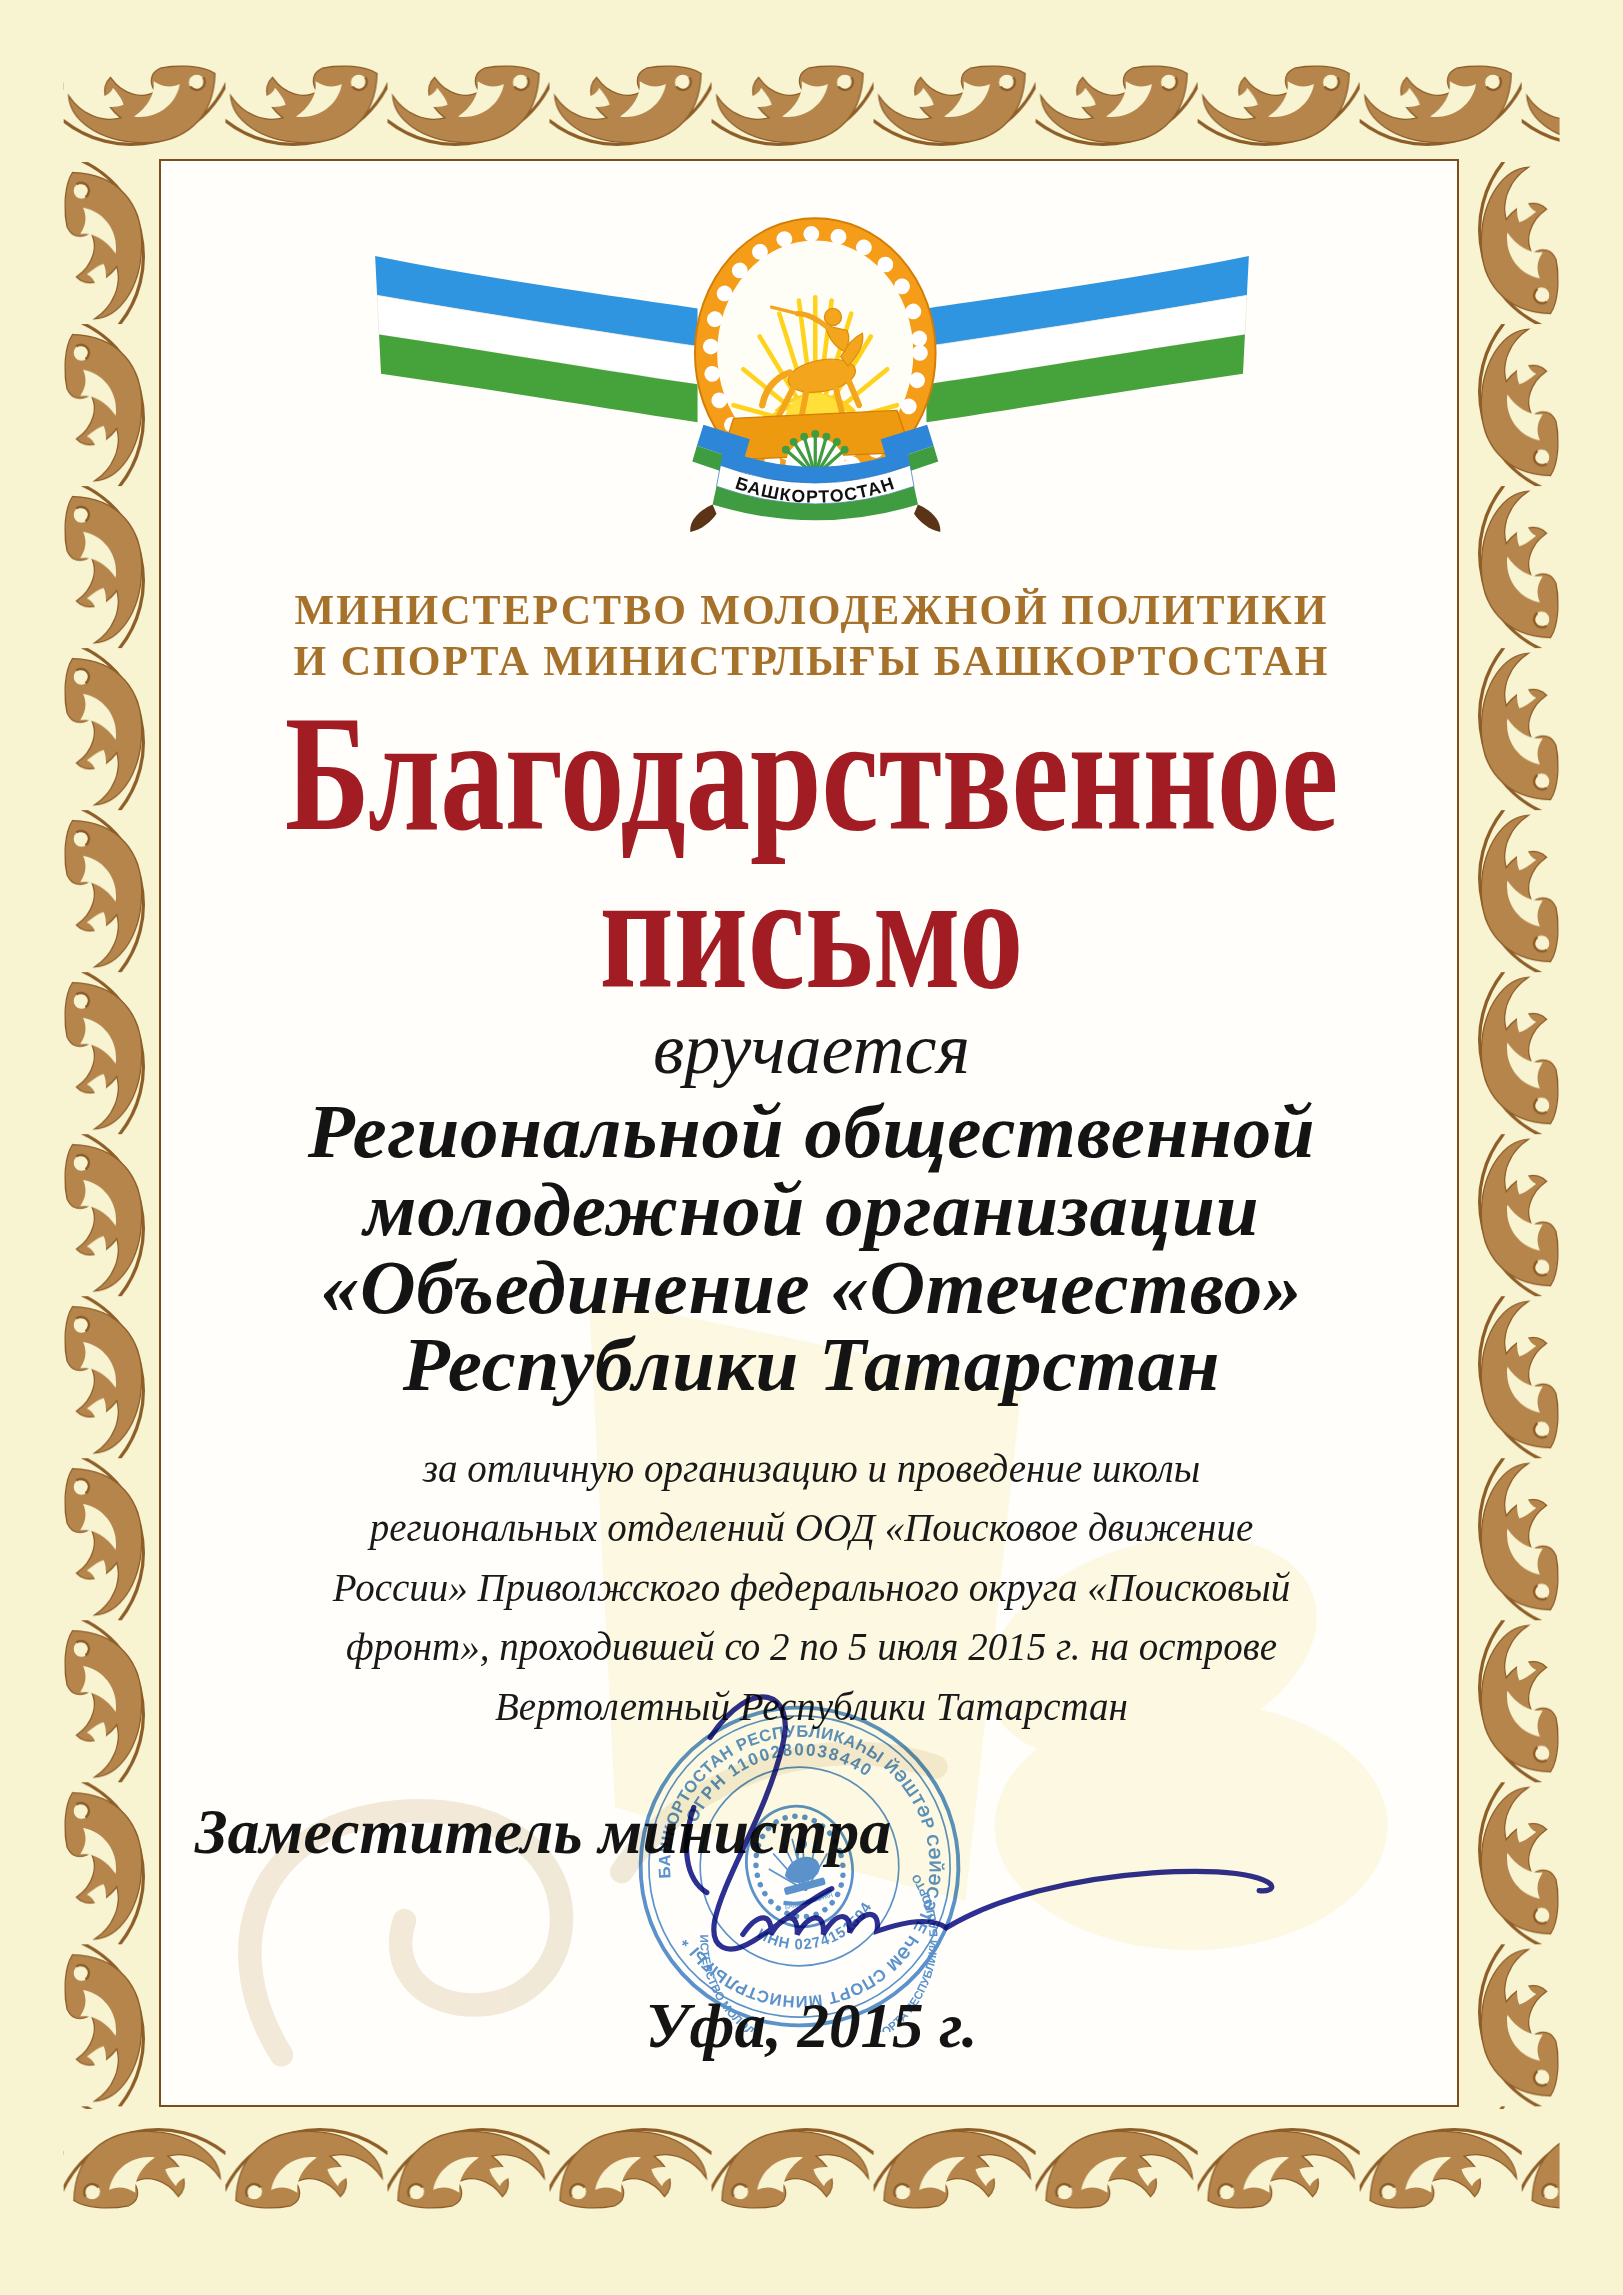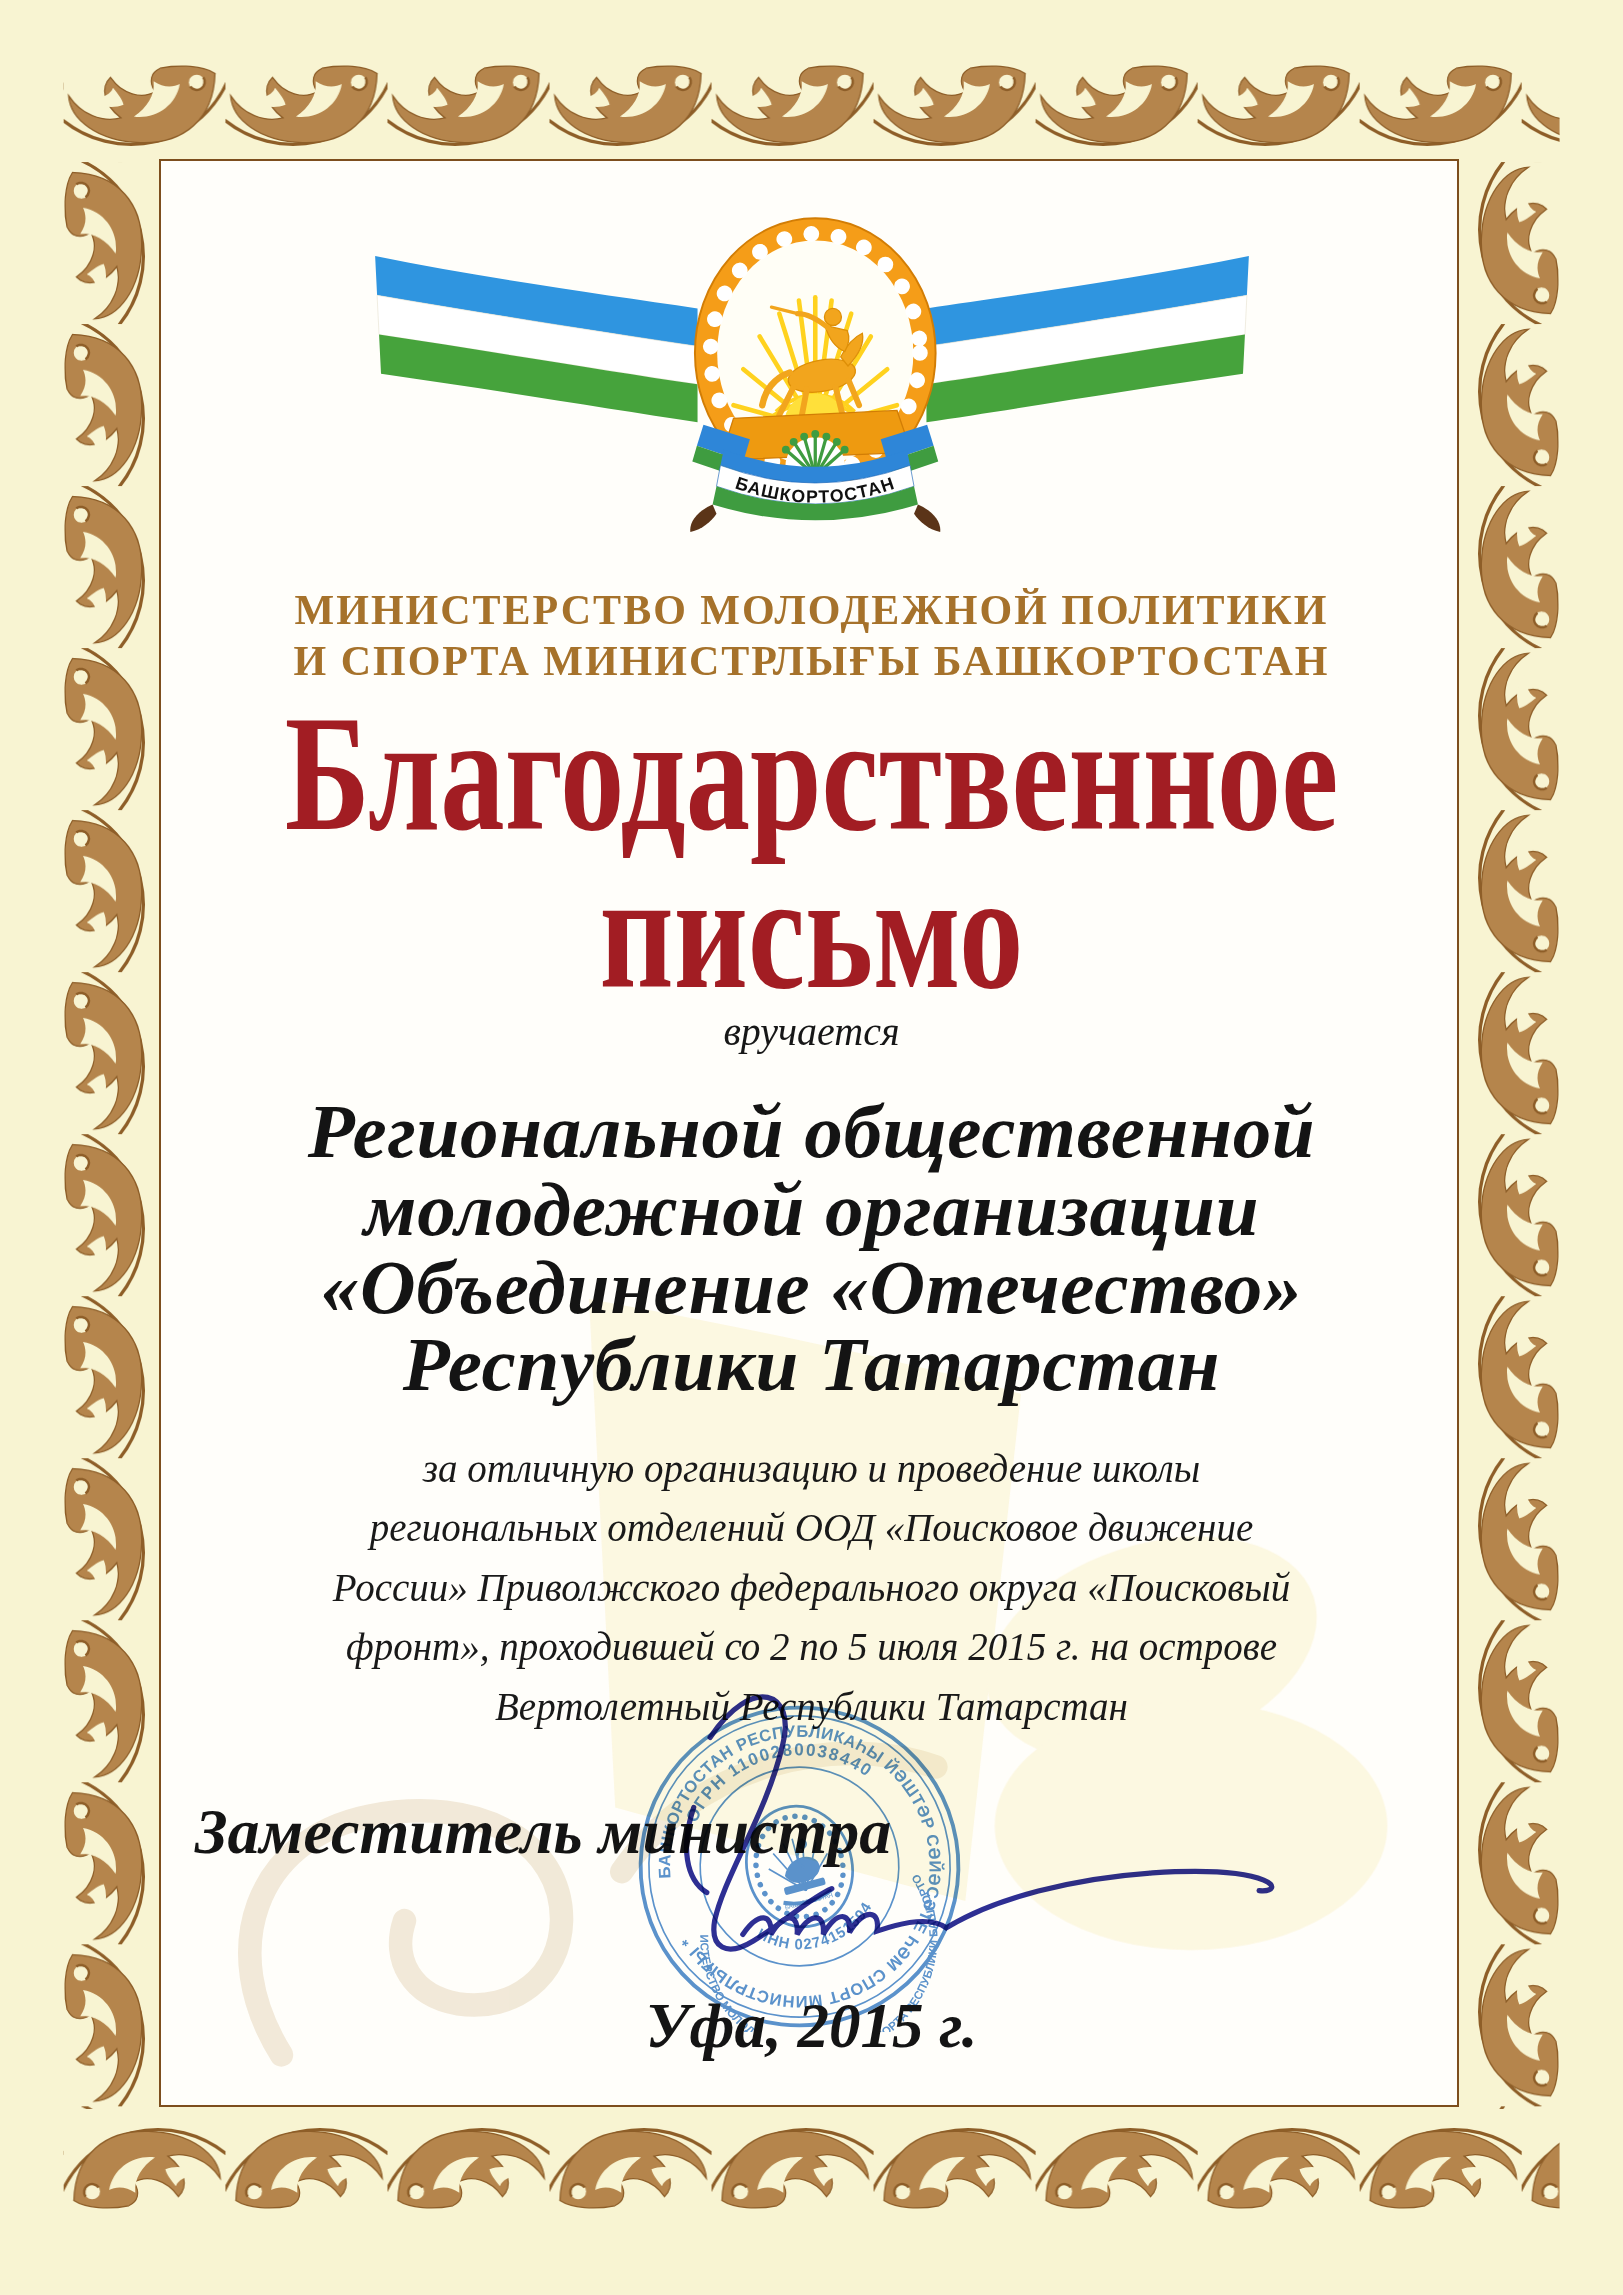--- a/index.html
+++ b/index.html
@@ -15,21 +15,21 @@
   }
   .layer{position:absolute;left:0;top:0;width:100%;height:100%;pointer-events:none;}
   .ctext{position:absolute;left:0;width:1623px;text-align:center;white-space:nowrap;}
   .ministry{
     top:585px;color:#a6722b;font-size:42px;line-height:51px;
     letter-spacing:2px;font-weight:bold;
   }
   .title-line{color:#a21d23;font-weight:bold;transform:scaleX(0.78);transform-origin:50% 50%;}
   .title1{top:691px;font-size:165px;line-height:165px;}
   .title2{top:856px;font-size:165px;line-height:151px;}
-  .presented{top:1008px;font-size:40px;font-style:italic;color:#171717;}
+  .presented{top:1008px;font-size:72px;font-style:italic;color:#171717;}
   .recipient{top:1092px;font-size:77px;line-height:78px;font-weight:bold;font-style:italic;color:#141414;letter-spacing:0.7px;}
   .bodytext{top:1439px;font-size:39px;line-height:60px;font-style:italic;color:#191919;}
   .sig{position:absolute;white-space:nowrap;font-size:64px;font-weight:bold;font-style:italic;color:#141414;}
   .sig-role{left:195px;top:1795px;}
   .sig-name{left:1068px;top:1795px;}
   .place{top:1990px;font-size:63px;font-weight:bold;font-style:italic;color:#141414;}
   .sealwrap{position:absolute;left:634px;top:1701px;mix-blend-mode:multiply;opacity:.92;}
   .ink{position:absolute;left:0;top:0;mix-blend-mode:multiply;}
 </style>
 </head>

